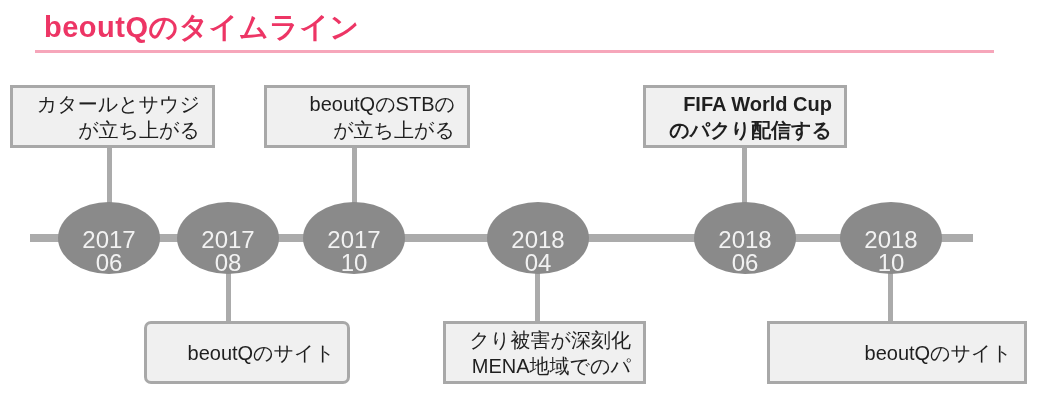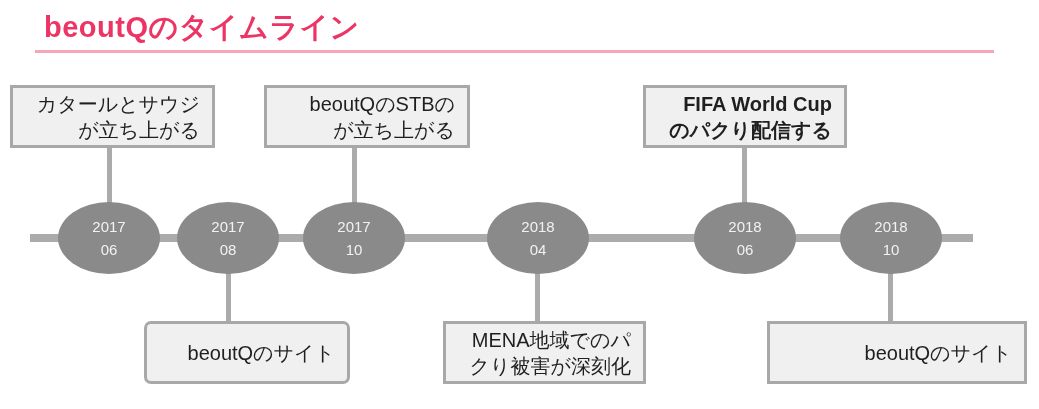--- a/index.html
+++ b/index.html
@@ -59,26 +59,26 @@
   .connector.top{top:146px;height:70px;}
   .connector.bottom{top:258px;height:64px;}
   .node{
     position:absolute;
     top:202px;
     width:102px;
     height:72px;
     background:var(--node-fill);
     border-radius:50%;
     color:var(--node-text);
-    font-size:15px;
+    font-size:24px;
     line-height:23px;
     display:flex;
     flex-direction:column;
     align-items:center;
-    justify-content:center;
+    justify-content:flex-end;
     text-align:center;
     z-index:2;
   }
   .event-box{
     position:absolute;
     height:63px;
     background:var(--box-fill);
     border:3px solid var(--box-border);
     color:var(--box-text);
     font-size:20px;
@@ -164,20 +164,20 @@
   </div>
   <div class="event-box top box-c">
     <span>FIFA World Cup</span>
     <span>のパクり配信する</span>
   </div>
 
   <div class="event-box bottom box-d">
     <span>beoutQのサイト</span>
   </div>
   <div class="event-box bottom box-e">
+    <span>クり被害が深刻化</span>
     <span>MENA地域でのパ</span>
-    <span>クり被害が深刻化</span>
   </div>
   <div class="event-box bottom box-f">
     <span>beoutQのサイト</span>
   </div>
 
 </div>
 
 </body></html>

